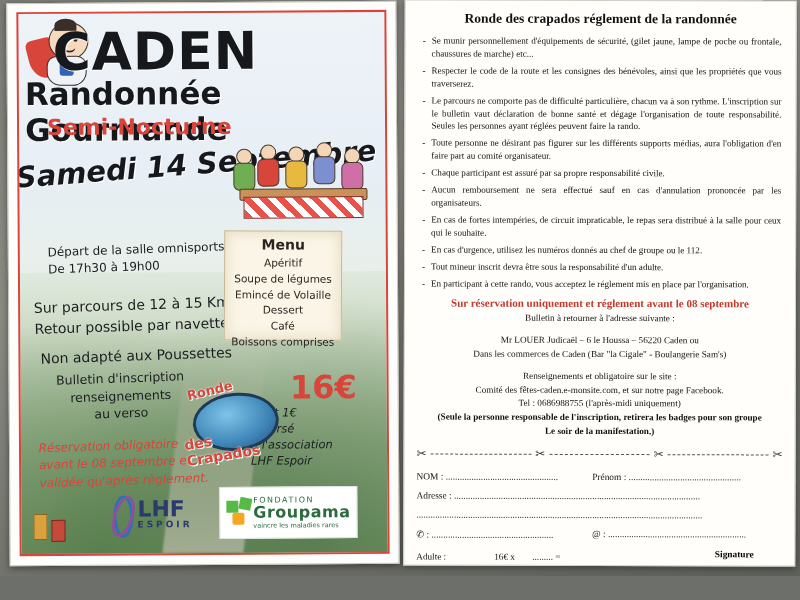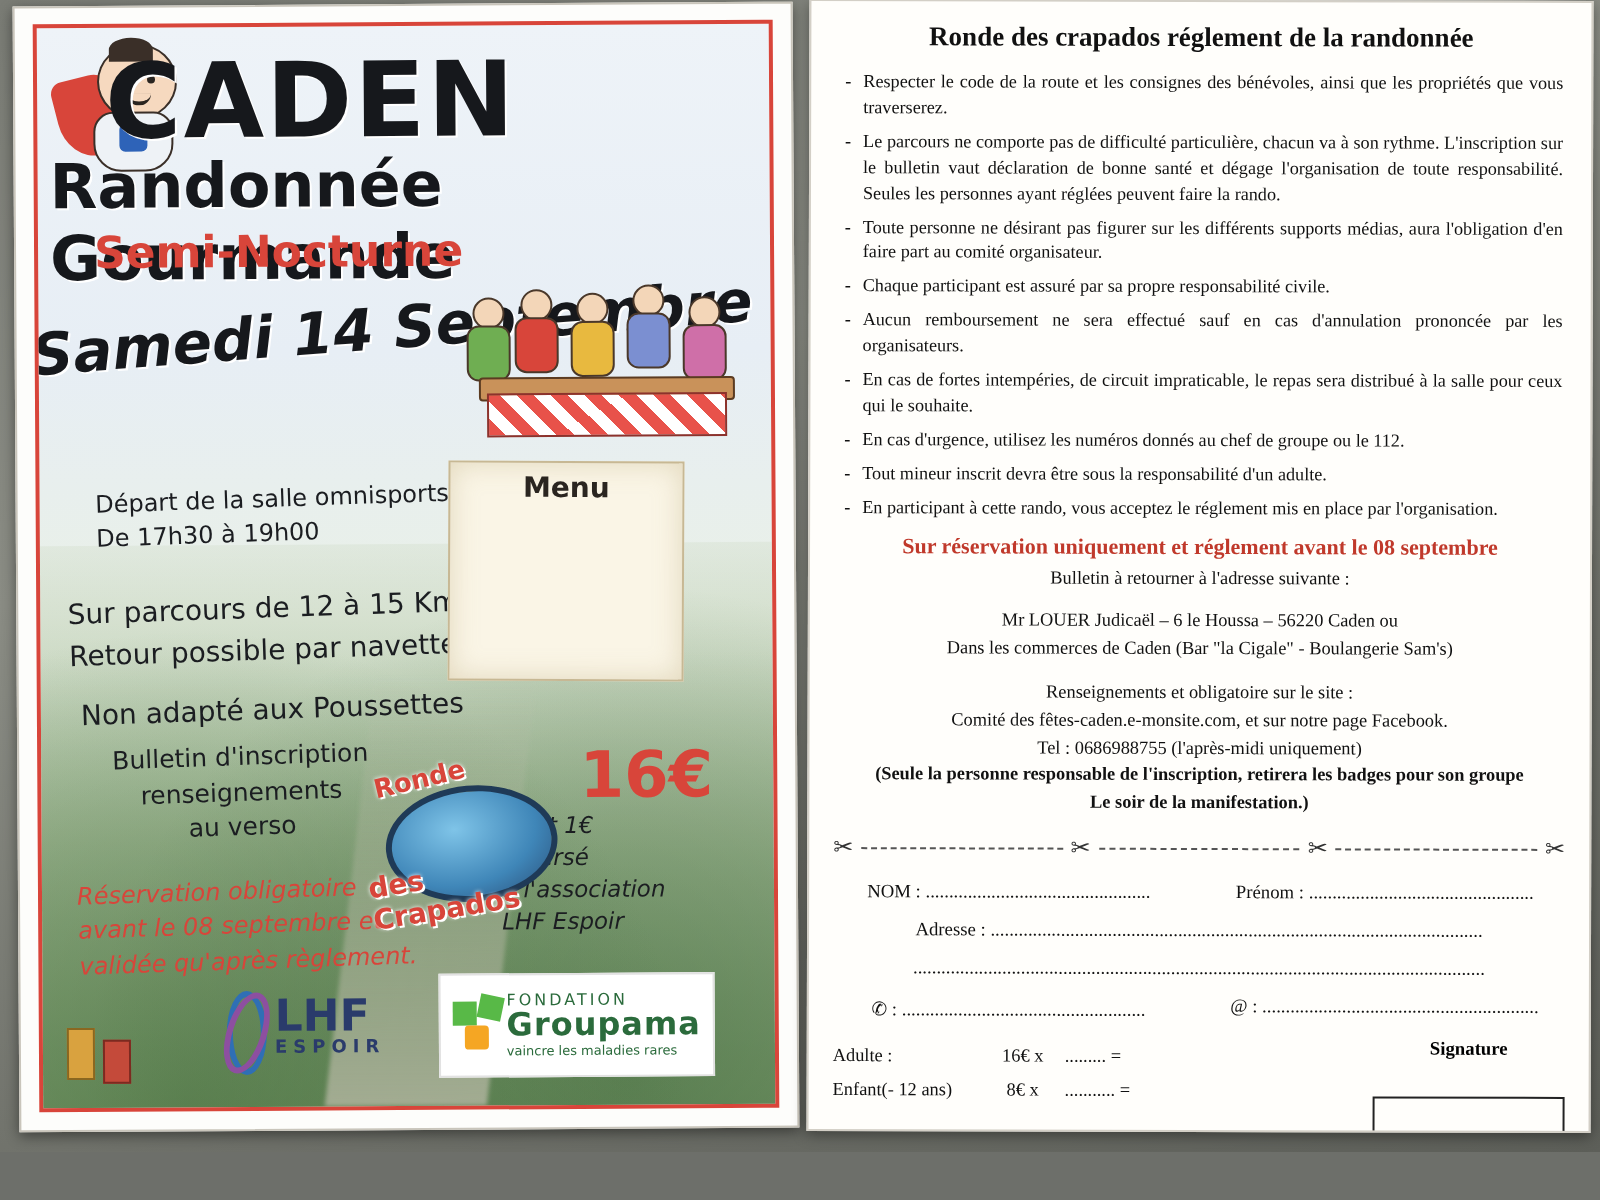--- a/index.html
+++ b/index.html
@@ -287,33 +287,32 @@
     display:flex; align-items:center; gap:4px;
     margin: 8px 0 10px 0;
     color:#333;
   }
   .scissors-rule .line {
     flex:1; height:0; border-top: 1px dashed #555;
   }
   .scissors-rule .sc { font-size: 12px; }
 
   .field-row {
-    display:flex; gap: 10px;
+    display:flex; 
     font-size: 9.4px; color:#111;
     margin-bottom: 9px;
-    text-align: center;
   }
   .field-row .fld { flex:1; white-space:nowrap; overflow:hidden; }
   .field-row .fld.small { flex: 0 0 48%; }
 
   .tarif-wrap { display:flex; justify-content:space-between; align-items:flex-start; margin-top:6px; }
   .tarif { font-size: 9.2px; line-height: 1.8; color:#111; }
   .tarif .row { display:flex; gap:4px; }
   .tarif .lbl { width: 74px; }
-  .tarif .amt { width: 34px; text-align: center; }
+  .tarif .amt { width: 34px; }
   .sig-box { text-align:center; }
   .sig-box .sig-label { font-size: 9.4px; font-weight:700; margin-bottom: 18px; font-family: Liberation Serif, serif; }
   .sig-box .sig-area { width: 96px; height: 46px; border: 1px solid #222; }
 </style>
 </head>
 <body>
 
 <div id="stage">
 
   <div id="poster-left">
@@ -381,20 +380,28 @@
       </div>
 
       <div class="info-block info-reserv">
         <div>Réservation obligatoire</div>
         <div>avant le 08 septembre et</div>
         <div>validée qu'après règlement.</div>
       </div>
 
       <div class="menu-scroll">
         <div class="mt">Menu</div>
+        <ul>
+          <li>Apéritif</li>
+          <li>Soupe de légumes</li>
+          <li>Emincé de Volaille</li>
+          <li>Dessert</li>
+          <li>Café</li>
+          <li>Boissons comprises</li>
+        </ul>
       </div>
 
       <div class="price">16€</div>
       <div class="price-sub">
         <div>Dont 1€</div>
         <div>reversé</div>
         <div>à l'association</div>
         <div>LHF Espoir</div>
       </div>
 
@@ -427,20 +434,21 @@
 
       <div class="corner-obj o1"></div>
       <div class="corner-obj o2"></div>
     </div>
   </div>
 
   <div id="sheet-right">
     <div class="doc-title">Ronde des crapados réglement de la randonnée</div>
 
     <ul class="rules">
+      <li>Se munir personnellement d'équipements de sécurité, (gilet jaune, lampe de poche ou frontale, chaussures de marche) etc...</li>
       <li>Respecter le code de la route et les consignes des bénévoles, ainsi que les propriétés que vous traverserez.</li>
       <li>Le parcours ne comporte pas de difficulté particulière, chacun va à son rythme. L'inscription sur le bulletin vaut déclaration de bonne santé et dégage l'organisation de toute responsabilité. Seules les personnes ayant réglées peuvent faire la rando.</li>
       <li>Toute personne ne désirant pas figurer sur les différents supports médias, aura l'obligation d'en faire part au comité organisateur.</li>
       <li>Chaque participant est assuré par sa propre responsabilité civile.</li>
       <li>Aucun remboursement ne sera effectué sauf en cas d'annulation prononcée par les organisateurs.</li>
       <li>En cas de fortes intempéries, de circuit impraticable, le repas sera distribué à la salle pour ceux qui le souhaite.</li>
       <li>En cas d'urgence, utilisez les numéros donnés au chef de groupe ou le 112.</li>
       <li>Tout mineur inscrit devra être sous la responsabilité d'un adulte.</li>
       <li>En participant à cette rando, vous acceptez le réglement mis en place par l'organisation.</li>
     </ul>

